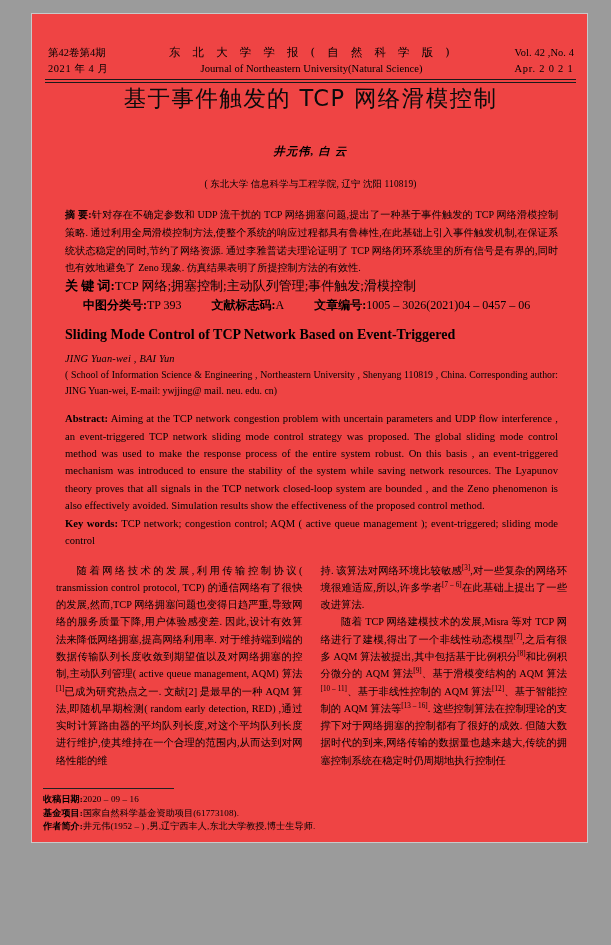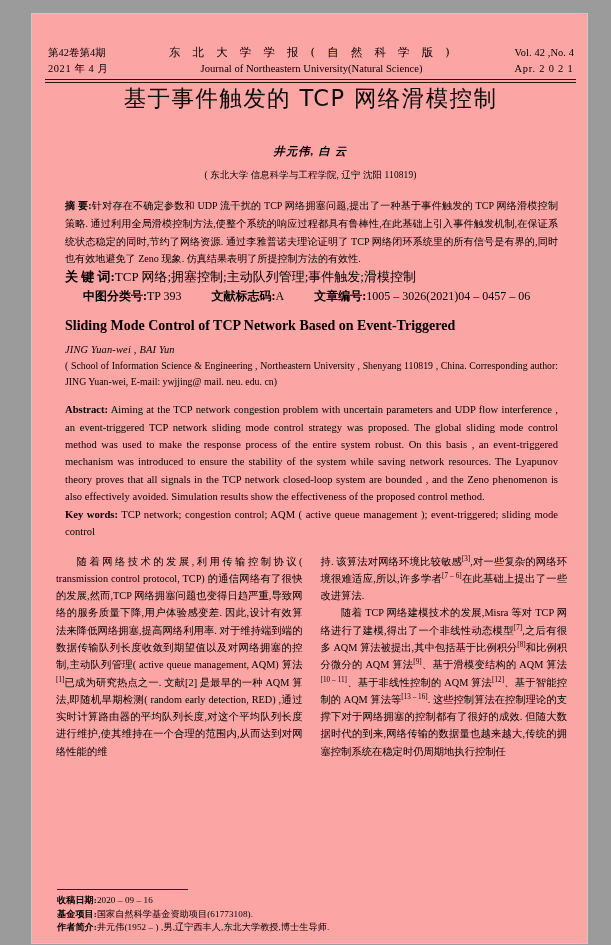--- a/index.html
+++ b/index.html
@@ -11,22 +11,22 @@
     width: 611px;
     height: 945px;
     overflow: hidden;
     font-family: "Liberation Serif", "DejaVu Serif", serif;
   }
   #page {
     position: absolute;
     left: 31px;
     top: 13px;
     width: 557px;
-    height: 931px;
-    background: #fca5a5;
+    height: 830px;
+    background: #ef4444;
     box-sizing: border-box;
     border: 1px solid #c9c9c9;
     overflow: hidden;
   }
   #inner {
     position: absolute;
     left: 0;
     top: 0;
     width: 557px;
     padding: 0 13px;
@@ -86,21 +86,21 @@
   }
   .cn-authors {
     margin-top: 30px;
     text-align: center;
     font-size: 11.2px;
     font-style: italic;
     font-weight: bold;
     letter-spacing: 1.2px;
   }
   .cn-affil {
-    margin-top: 10px;
+    margin-top: 19px;
     text-align: center;
     font-size: 9.4px;
     letter-spacing: .15px;
   }
 
   
   .cn-abs-wrap {
     margin-top: 15px;
     padding: 0 18px 0 20px;
     font-size: 10.1px;
@@ -182,21 +182,21 @@
     text-align: justify;
     text-justify: inter-ideograph;
   }
   .col p { margin: 0; text-indent: 2em; }
   .col p.noind { text-indent: 0; }
   sup { font-size: 7.2px; vertical-align: super; line-height: 0; }
 
   
   .footnote {
     position: absolute;
-    left: 25px;
+    left: 11px;
     bottom: 8px;
     width: 259px;
   }
   .fn-rule {
     width: 131px;
     border-top: 0.9px solid #222;
     margin-bottom: 4px;
   }
   .fn-line {
     font-size: 9.1px;

